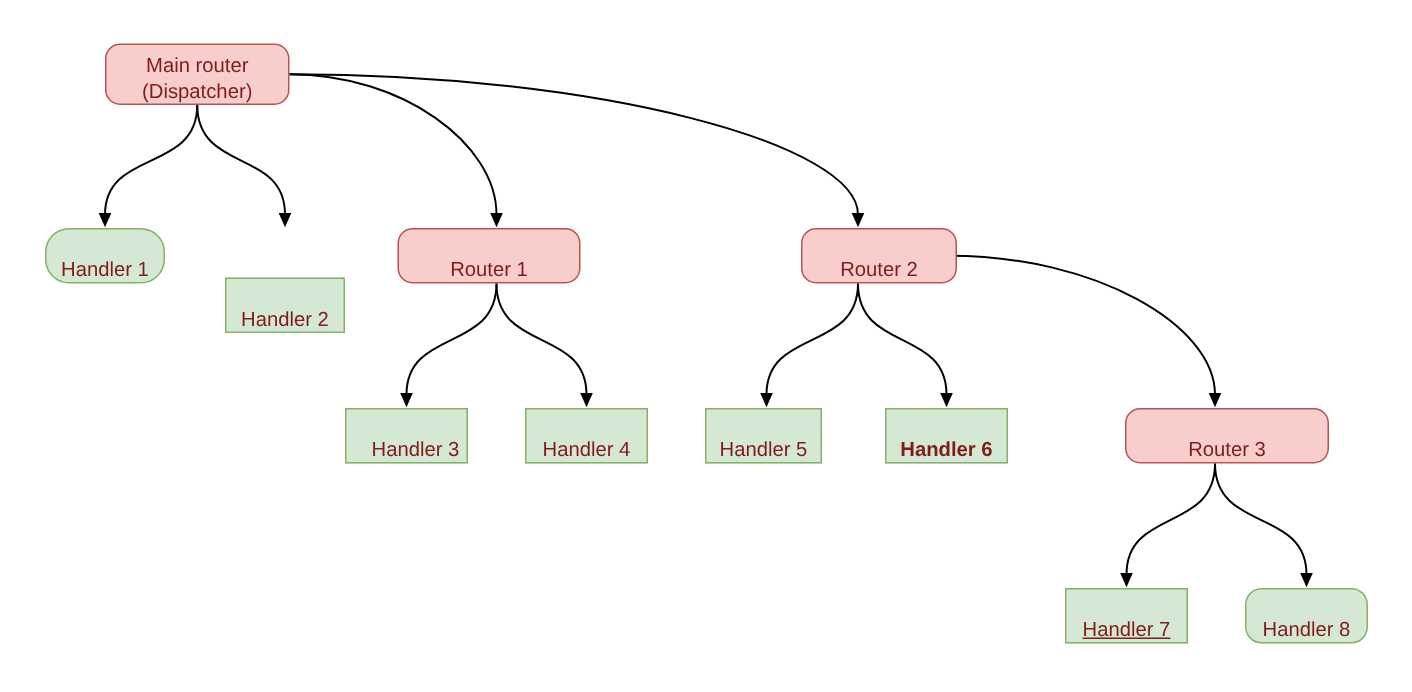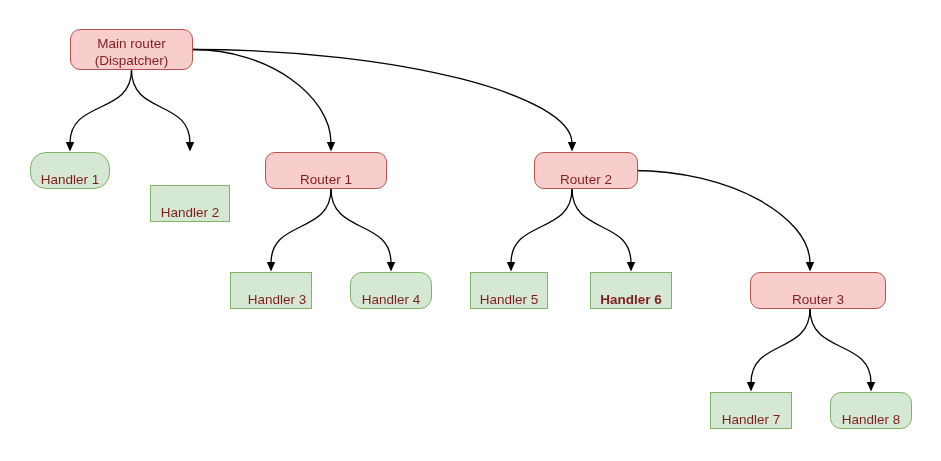--- a/index.html
+++ b/index.html
@@ -89,32 +89,32 @@
       </div>
       <div class="node router" style="left: 265px; top: 152px; width: 122px; height: 37px;">
         <div>Router 1</div>
       </div>
       <div class="node router" style="left: 511px; top: 152px; width: 104px; height: 37px; margin-left: 23px;">
         <div>Router 2</div>
       </div>
       <div class="node handler" style="left: 230px; top: 272px; width: 82px; height: 37px; padding-left: 12px;">
         <div>Handler 3</div>
       </div>
-      <div class="node handler" style="left: 350px; top: 272px; width: 82px; height: 37px; border-radius: 12px;">
+      <div class="node handler" style="left: 350px; top: 272px; width: 82px; height: 37px;">
         <div>Handler 4</div>
       </div>
       <div class="node handler" style="left: 470px; top: 272px; width: 78px; height: 37px;">
         <div>Handler 5</div>
       </div>
       <div class="node handler" style="left: 590px; top: 272px; width: 82px; height: 37px; font-weight: bold;">
         <div>Handler 6</div>
       </div>
       <div class="node router" style="left: 750px; top: 272px; width: 136px; height: 37px;">
         <div>Router 3</div>
       </div>
-      <div class="node handler" style="left: 710px; top: 392px; width: 82px; height: 37px;">
+      <div class="node handler" style="left: 710px; top: 392px; width: 82px; height: 37px; text-decoration: underline;">
         <div>Handler 7</div>
       </div>
       <div class="node handler" style="left: 830px; top: 392px; width: 82px; height: 37px; border-radius: 11px;">
         <div>Handler 8</div>
       </div>
     </div>
 </div>
 
 </body></html>

